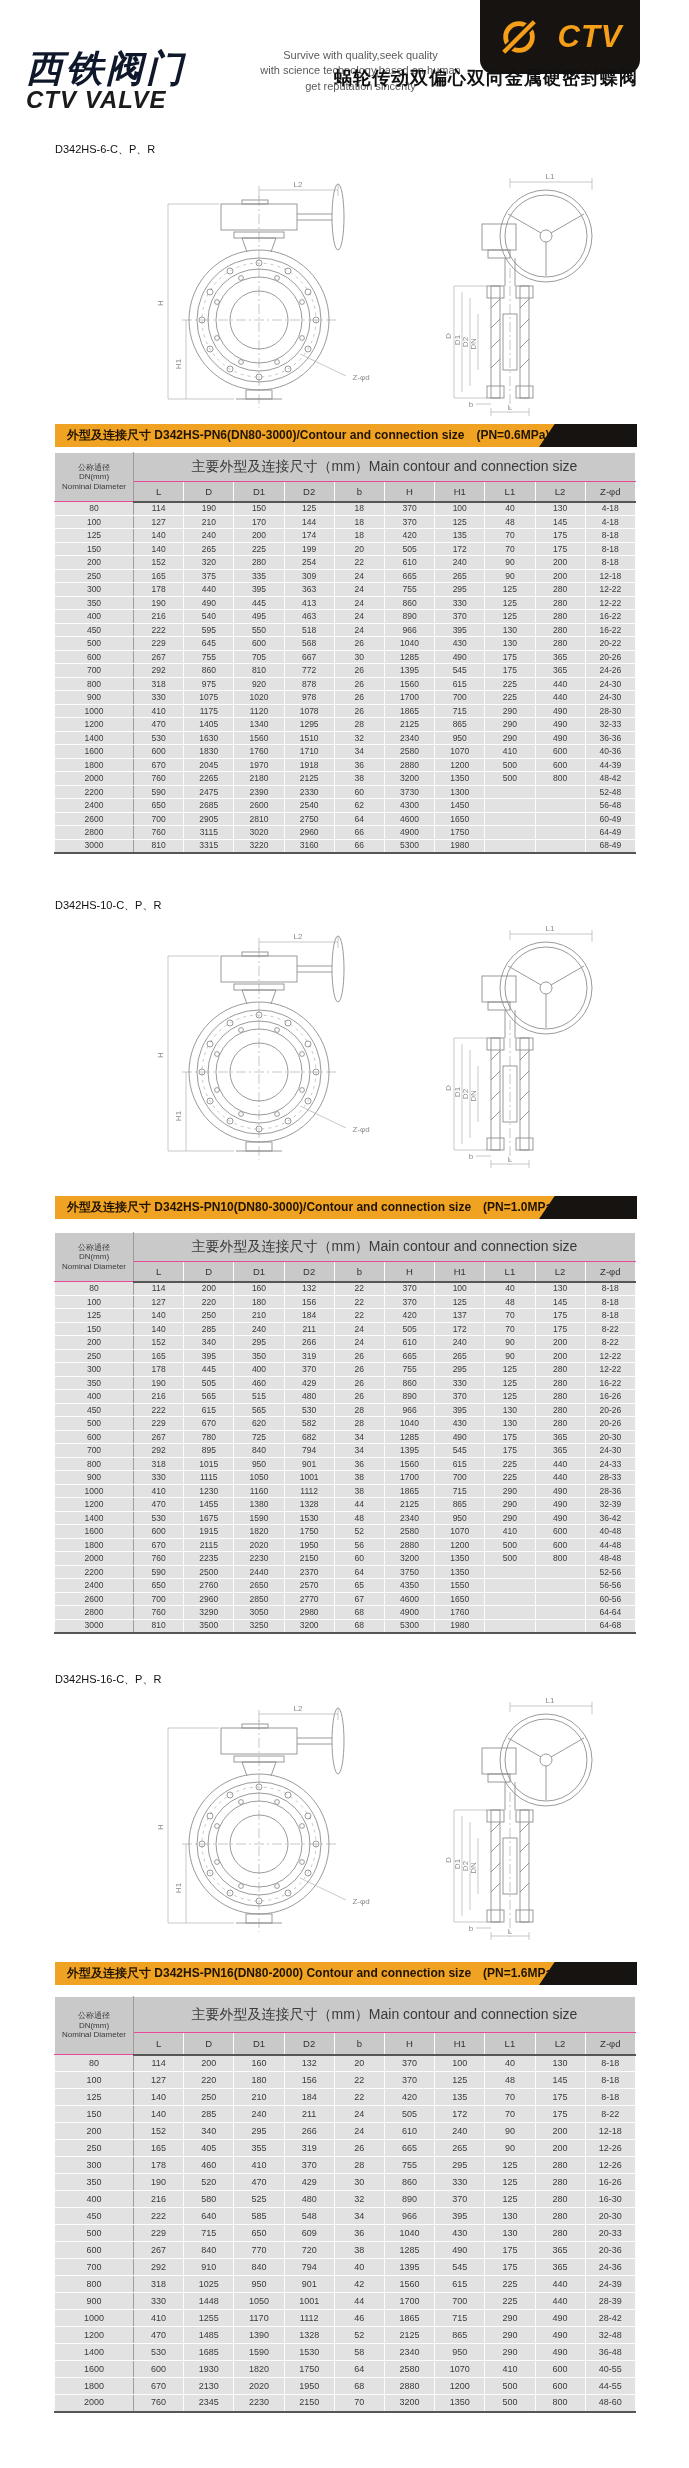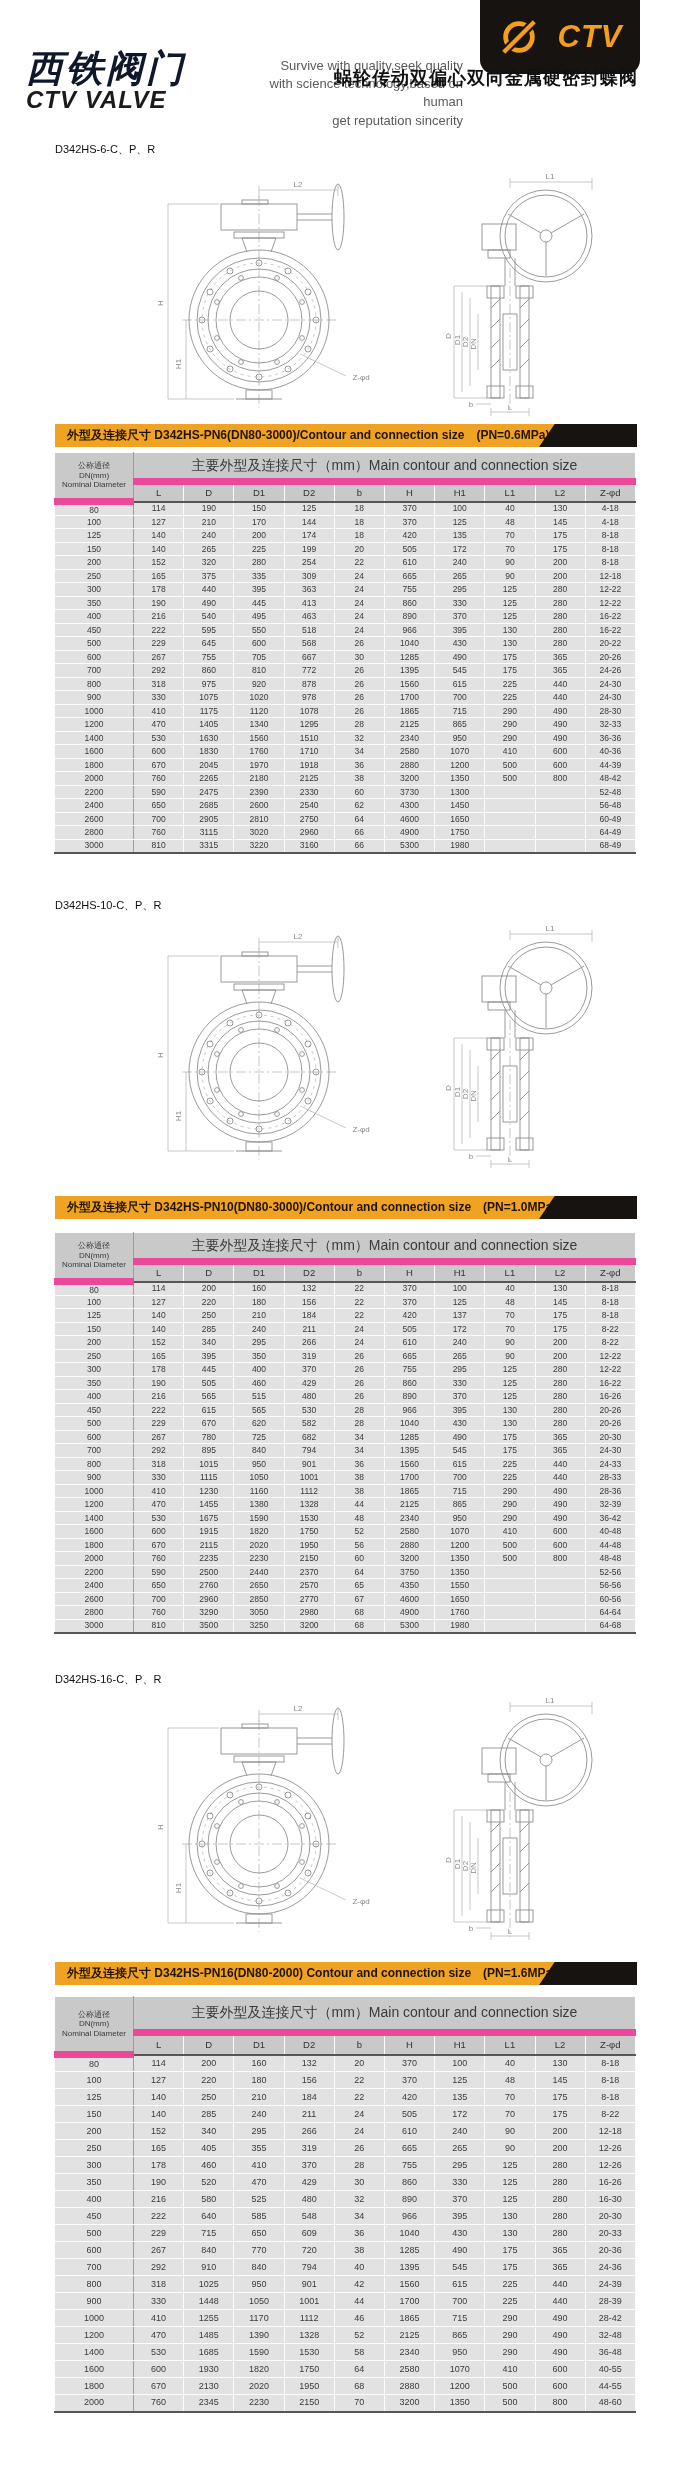--- a/index.html
+++ b/index.html
@@ -2,42 +2,42 @@
 <html><head>
 <meta charset="utf-8">
 <style>
   html,body{margin:0;padding:0;}
   body{width:689px;height:2468px;background:#fff;font-family:"Liberation Sans",sans-serif;position:relative;overflow:hidden;color:#222;}
 
   
   .brand{position:absolute;left:26px;top:50px;}
   .brand-cn{font-size:37px;font-weight:bold;color:#0f172a;letter-spacing:3px;line-height:1;font-style:italic;}
   .brand-en{font-size:24px;font-weight:bold;font-style:italic;color:#1b1b1b;letter-spacing:1px;line-height:1.1;}
-  .slogan{position:absolute;left:258px;top:48px;width:205px;text-align:right;font-size:13px;color:#5a5a5a;line-height:1.4;margin-top:9px;}
+  .slogan{position:absolute;left:258px;top:48px;width:205px;text-align:center;font-size:11px;color:#5a5a5a;line-height:1.4;}
   .logo{position:absolute;left:480px;top:0;width:160px;height:74px;background:#171310;border-radius:0 0 14px 14px;display:flex;align-items:center;justify-content:center;gap:18px;}
   .logo-text{color:#f59e19;font-size:31px;font-weight:bold;font-style:italic;letter-spacing:1px;}
   .titles{position:absolute;right:51px;top:68px;text-align:right;}
   .title-cn{font-size:18px;font-weight:bold;color:#111;letter-spacing:1px;line-height:1.2;}
   .title-en{font-size:14.5px;font-weight:bold;color:#111;line-height:1.25;}
 
   .model-label{position:absolute;left:55px;font-size:11px;font-weight:normal;color:#111;}
   .drawing-slot{position:absolute;left:84px;width:520px;height:250px;}
 
   
   .bar{position:absolute;left:55px;width:582px;height:23px;background:#f0a222;overflow:hidden;}
   .bar-text{display:block;padding-left:12px;font-size:12px;font-weight:bold;color:#201400;line-height:23px;white-space:nowrap;}
   .bar-tip{position:absolute;right:0;top:0;height:100%;width:98px;background:#171310;clip-path:polygon(16% 0,100% 0,100% 100%,0 100%);}
 
   
   table.dim-table{position:absolute;left:54px;width:581px;border-collapse:collapse;table-layout:fixed;background:#e2e2e2;border:1px solid #b5b5b5;border-bottom:2px solid #565656;}
   table.dim-table td{border:1px solid #fdfdfd;text-align:center;vertical-align:middle;padding:0;color:#3a3a3a;}
   col.c0{width:79px;}
   col.cc{width:50.2px;}
   tr.h1{background:#c9c9c9;}
-  tr.h1 td{border-bottom:7px solid #ec4899;}
+  tr.h1 td{border-bottom:1px solid #ec4899;}
   .dnh{font-size:8px;color:#333;line-height:1.2;border-right:1px solid #9d9d9d !important;}
   .mainh{font-size:14px;color:#333;}
   tr.h2{background:#c9c9c9;}
   tr.h2 td{font-size:9.5px;color:#333;border-bottom:2px solid #565656 !important;}
   tr.dr td{background:#e2e2e2;}
   tr.dr td:first-child{border-right:1px solid #9d9d9d;}
   .ta tr.h1{height:29px;}
   .ta tr.h2{height:20px;}
   .ta tr.dr{height:13.5px;}
   .ta tr.dr td{font-size:8.5px;line-height:1;}

